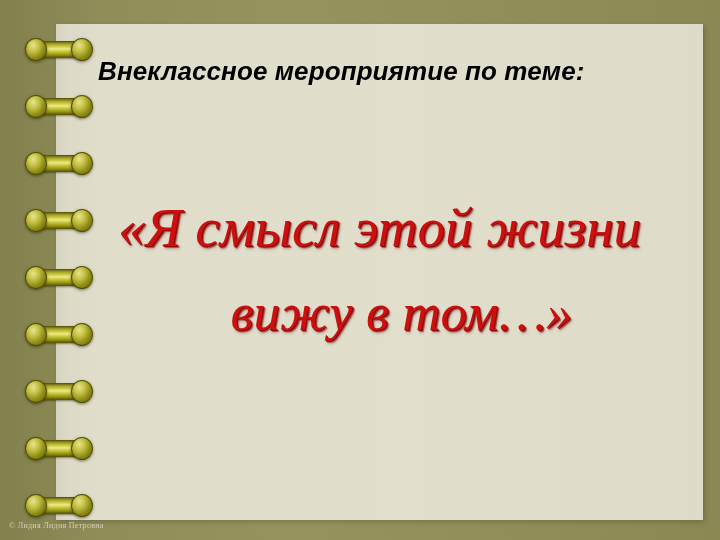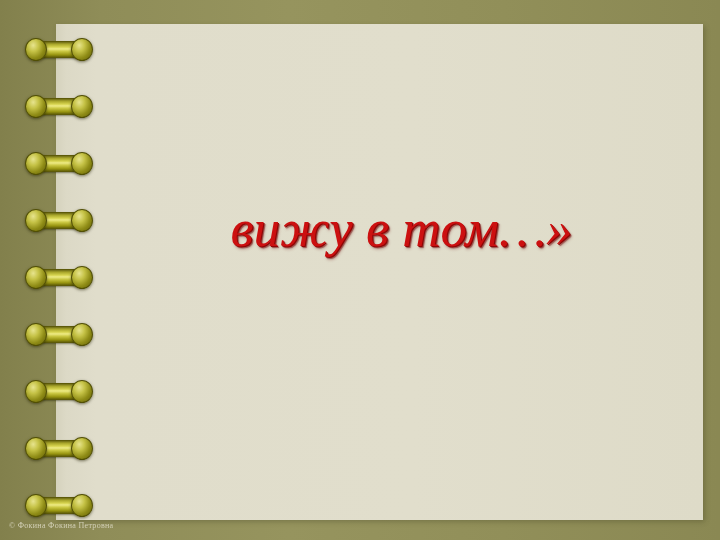--- a/index.html
+++ b/index.html
@@ -190,20 +190,22 @@
         <div class="cap left"></div>
         <div class="cap right"></div>
       </div>
       <div class="ring" style="top: 494px;">
         <div class="bar"></div>
         <div class="cap left"></div>
         <div class="cap right"></div>
       </div>
     </div>
 
+  <div id="title">Внеклассное мероприятие по теме:</div>
 
   <div id="quote">
+    <span class="qline first">«Я смысл этой жизни</span>
     <span class="qline second">вижу в том…»</span>
   </div>
 
-  <div id="credit">© Фокина Фокина Петровна</div>
+  <div id="credit">© Лидия Лидия Петровна</div>
 
 </div>
 
 </body></html>

